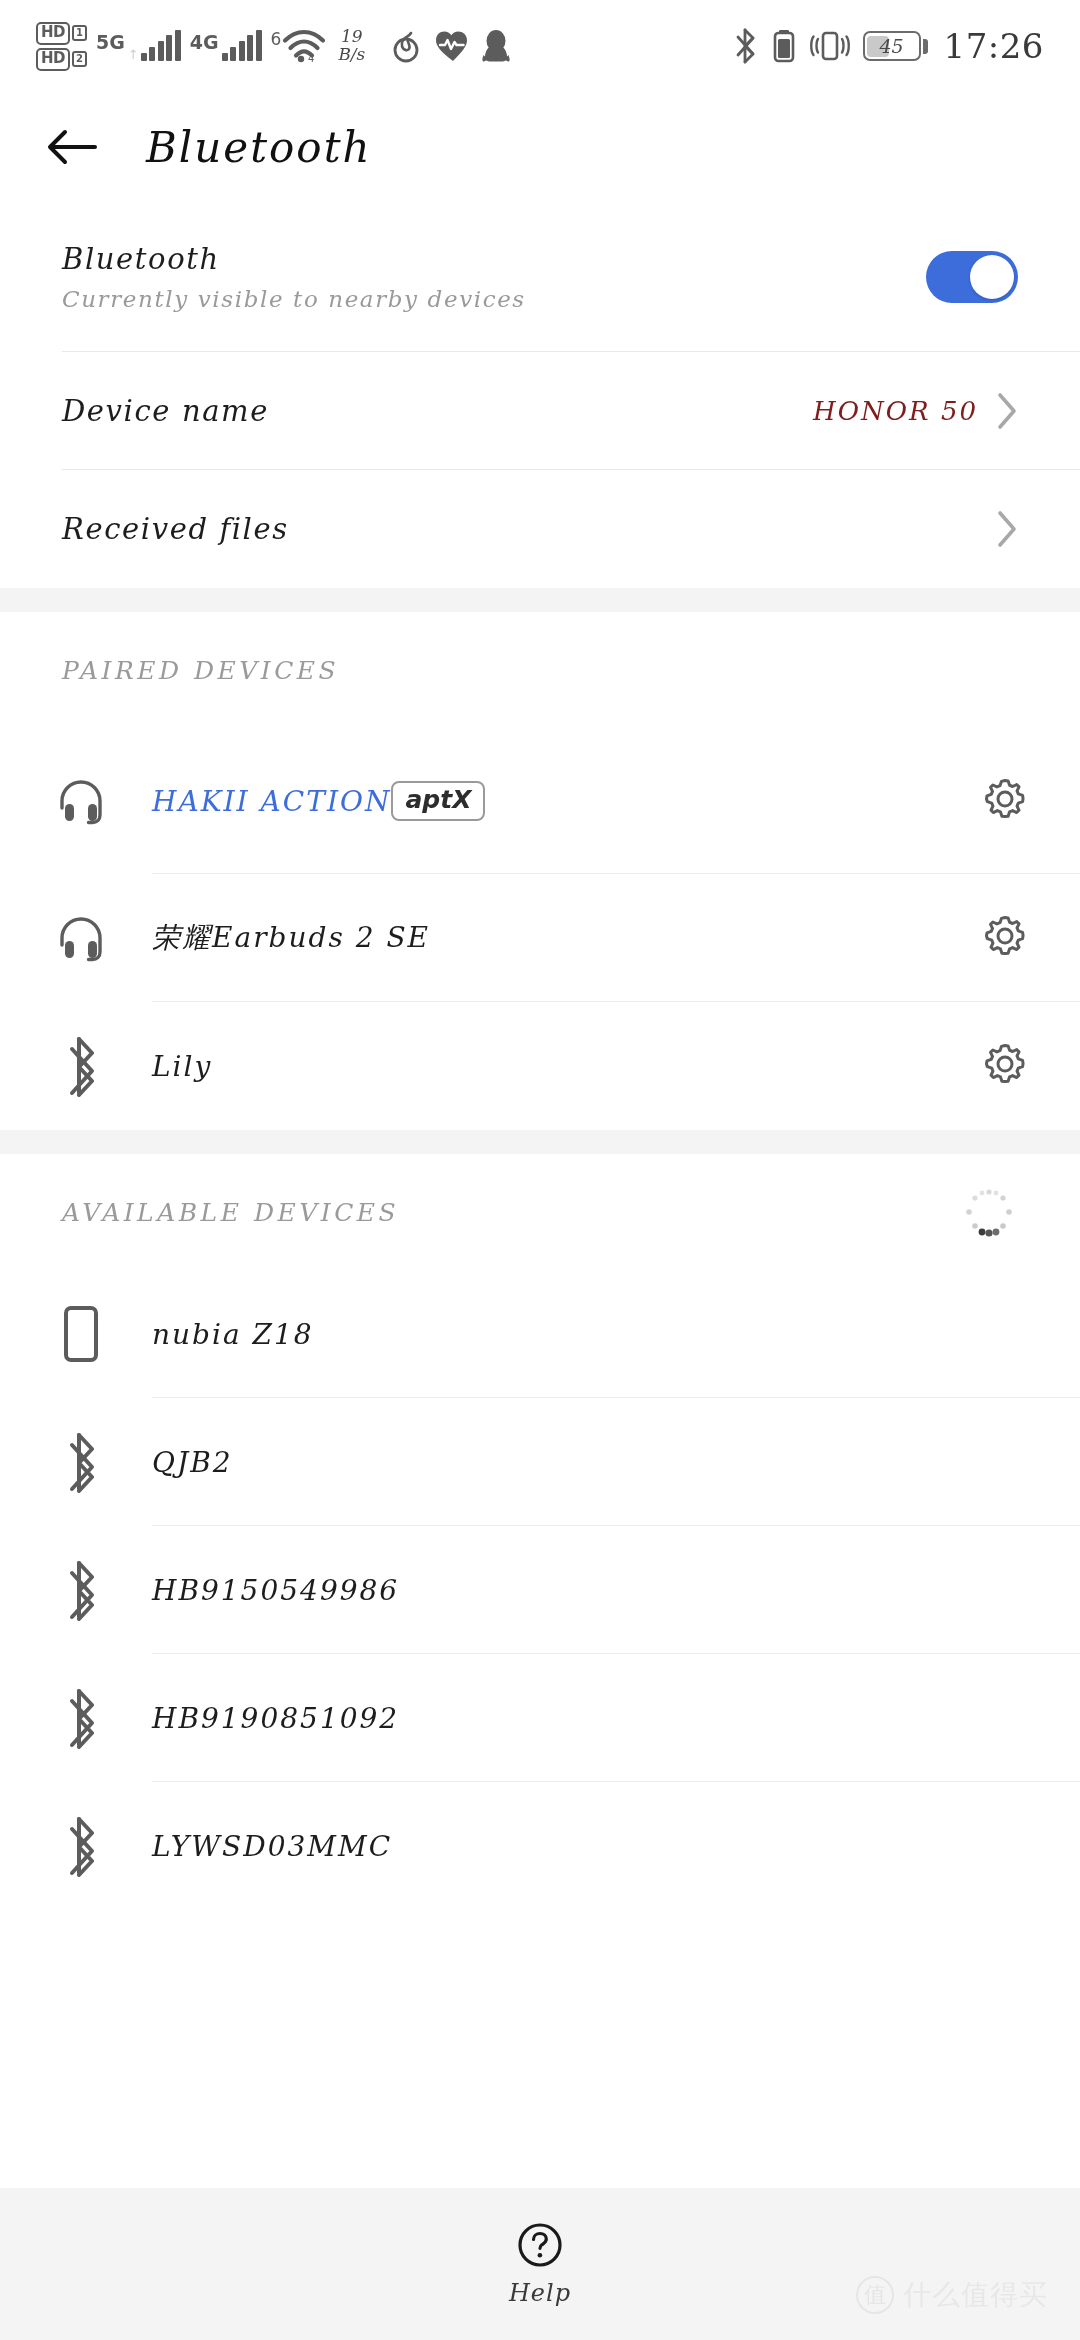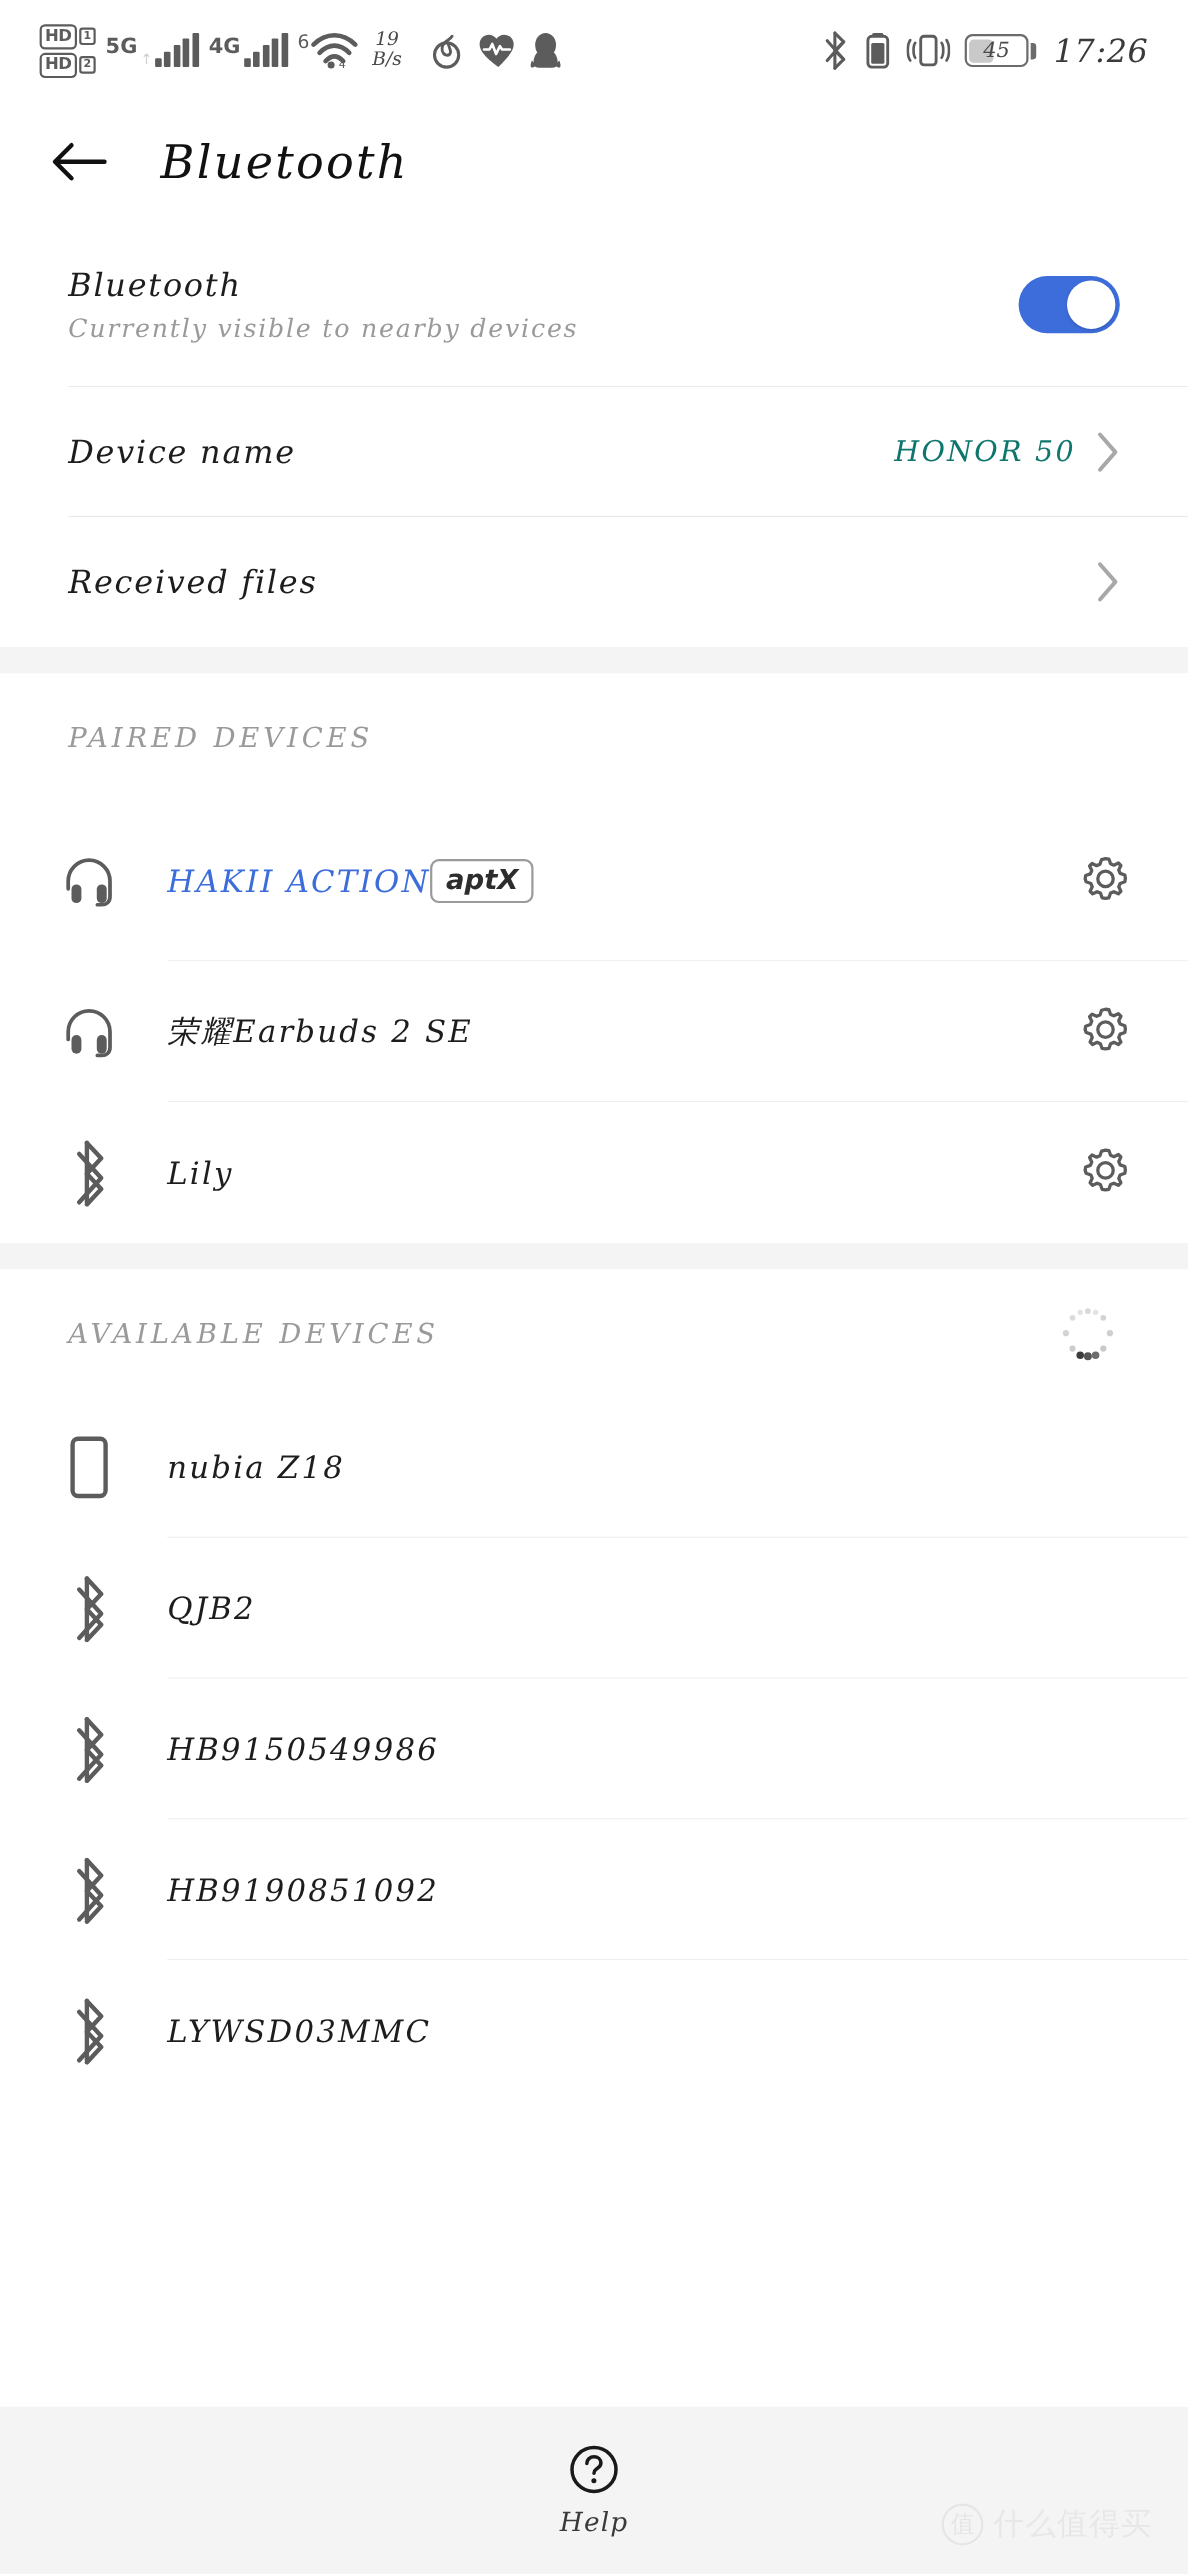--- a/index.html
+++ b/index.html
@@ -45,21 +45,21 @@
   .uparrow{ font-size:13px; color:#cfcfcf; line-height:1; margin-right:-1px;}
 
   .wifi-wrap{ display:flex; align-items:flex-start; gap:1px; }
   .wifi-num{ font-size:17px; color:#5c5c5c; line-height:1; margin-top:2px; }
 
   .netspeed{ display:flex; flex-direction:column; align-items:center; line-height:1.05;
      font-size:17px; color:#4a4a4a; font-style:italic;
      font-family:"DejaVu Serif", serif; margin:0 3px;}
 
   .ic{ display:block; }
-  .time{ font-size:29px; color:#3a3a3a; font-style:italic; letter-spacing:0.5px;
+  .time{ font-size:34px; color:#3a3a3a; letter-spacing:0.5px;
     font-family:"DejaVu Serif", serif; margin-left:3px; }
   .batt{
     width:58px; height:30px; border:2.5px solid #6b6b6b; border-radius:7px;
     position:relative; display:flex; align-items:center; padding:2.5px;
   }
   .batt .fill{ background:#c9c9c9; height:100%; border-radius:4px; display:flex;
      align-items:center; justify-content:center; }
   .batt .pct{
     position:absolute; inset:0; display:flex; align-items:center; justify-content:center;
     font-size:19px; color:#4a4a4a; font-style:italic; font-family:"DejaVu Serif", serif;
@@ -83,21 +83,21 @@
   .row{
     display:flex; align-items:center; min-height:118px;
     padding:0 62px; background:#fff; position:relative;
   }
   .row .sep-line{
     position:absolute; left:62px; right:0px; bottom:0; height:1px; background:#e8e8e8;
   }
   .row-main{ flex:1; display:flex; flex-direction:column; gap:10px; }
   .row-title{ font-size:29px; color:#1d1d1d; letter-spacing:1.6px; }
   .row-sub{ font-size:23px; color:#9a9a9a; letter-spacing:1.6px; }
-  .row-value{ font-size:26px; color:#0f766e; letter-spacing:2px; margin-right:18px; }
+  .row-value{ font-size:26px; color:#7f1d1d; letter-spacing:2px; margin-right:18px; }
   .chev{ color:#a8a8a8; flex:0 0 auto; display:flex; align-items:center; }
 
   
   .toggle{
     width:92px; height:52px; border-radius:26px; background:#3d6ddb;
     position:relative; flex:0 0 auto; cursor:pointer;
   }
   .toggle .knob{
     position:absolute; top:4px; left:44px; width:44px; height:44px;
     background:#fff; border-radius:50%; box-shadow:0 1px 3px rgba(0,0,0,.18);

